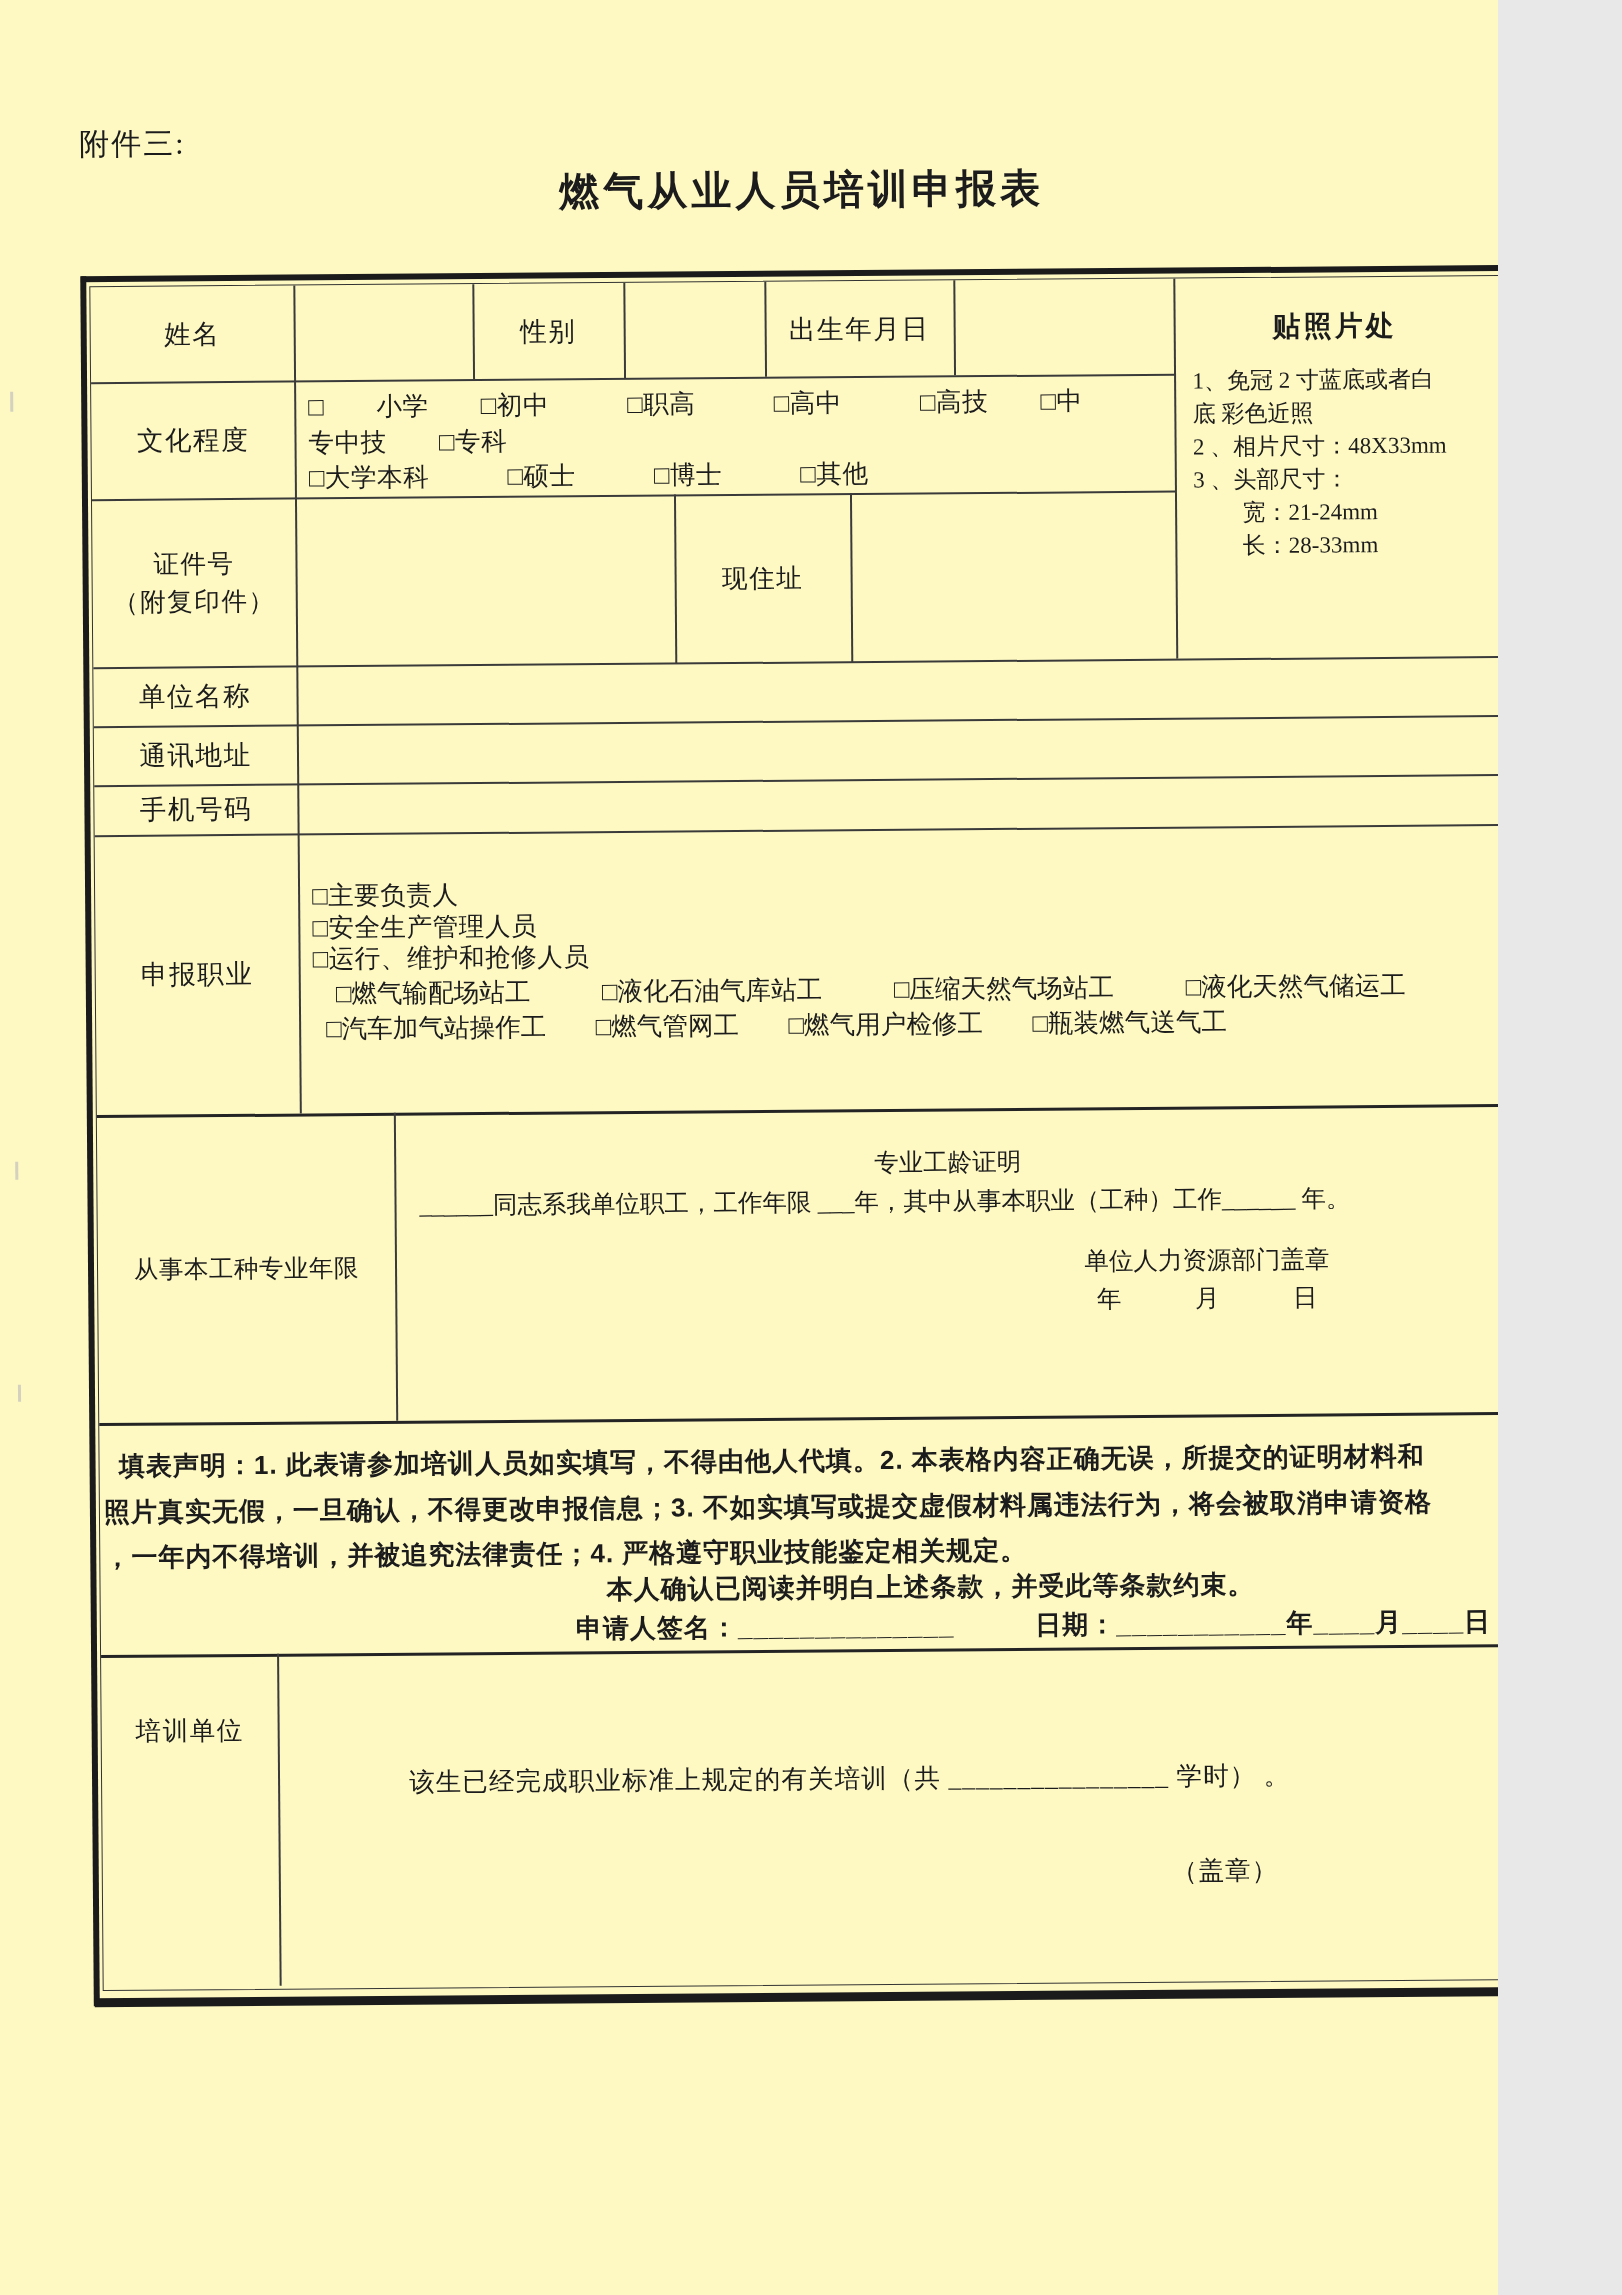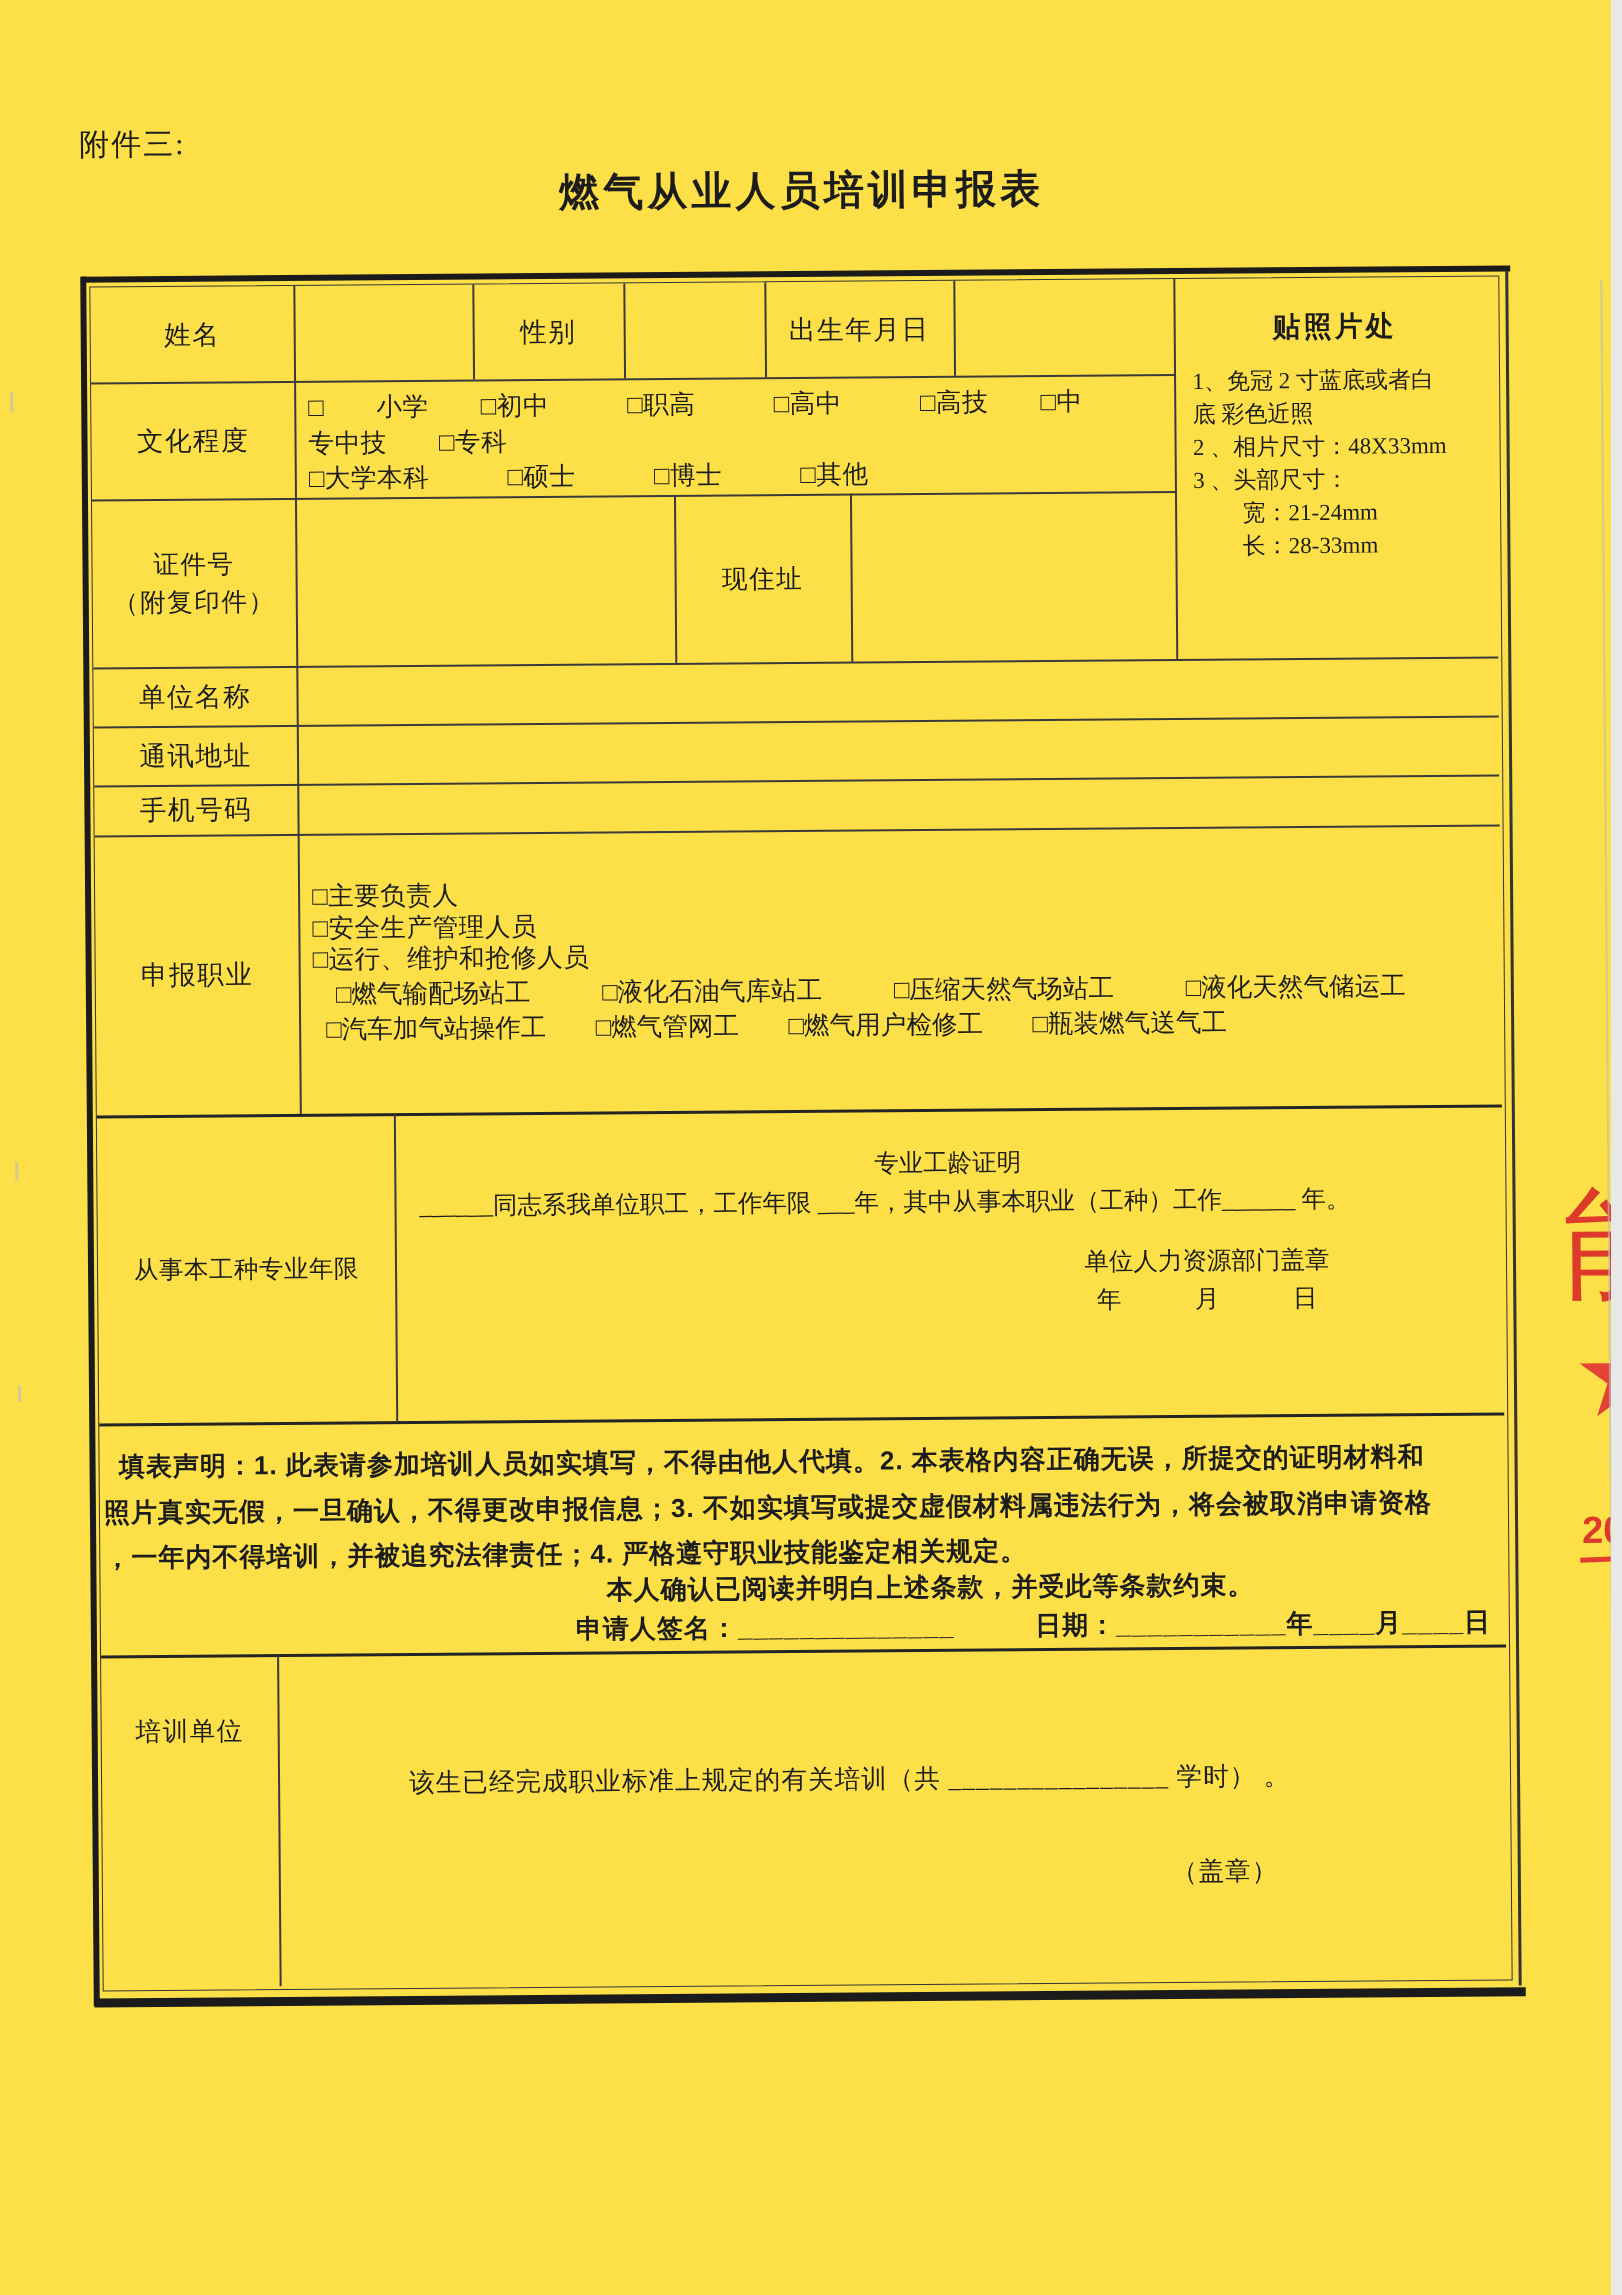--- a/index.html
+++ b/index.html
@@ -1,16 +1,16 @@
 <!DOCTYPE html>
 <html style="font-size:8.2px"><head>
 <meta charset="utf-8">
 <style>
   html,body{margin:0;padding:0;background:#e8e8e8;}
-  .page{position:relative;width:1611px;height:2295px;background:#fde047;overflow:hidden;
+  .page{position:relative;width:1498px;height:2295px;background:#fef9c3;overflow:hidden;
         font-family:"Liberation Serif","DejaVu Serif",serif;color:#1c1c1c;}
   .scan{position:absolute;inset:0;transform:rotate(-0.45deg);transform-origin:50% 55%;}
   .abs{position:absolute;}
   .attachment{font-size:30px;letter-spacing:2px;}
   .doc-title{font-size:40px;font-weight:bold;letter-spacing:4.1px;text-align:center;}
   .table{position:absolute;left:97px;top:281px;width:1408px;height:1703px;border:1.5px solid #333;}
   .hl{position:absolute;left:0;height:1.5px;background:#3a3a3a;width:1405px;}
   .vl{position:absolute;top:0;width:1.5px;background:#3a3a3a;}
   .heavy{height:2.6px;background:#242424;}
   .band{position:absolute;background:#1b1b1b;}

